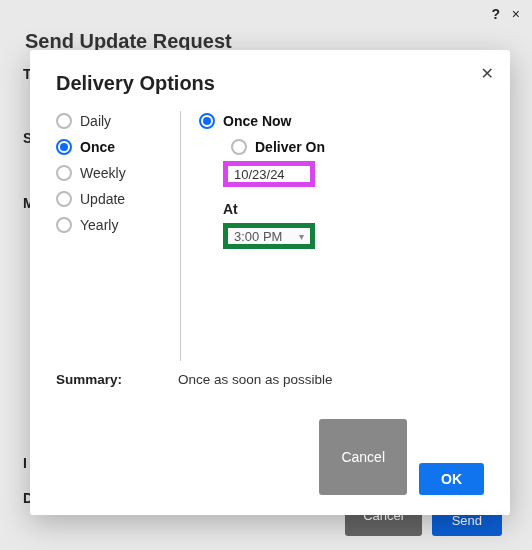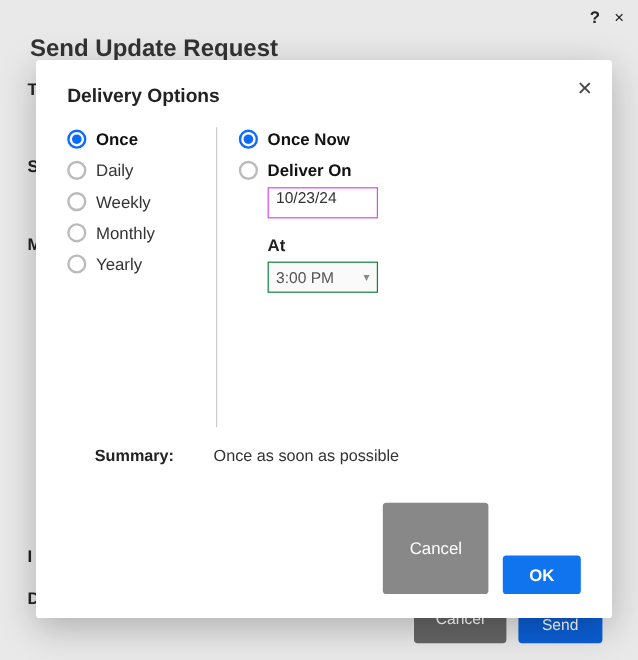--- a/index.html
+++ b/index.html
@@ -33,21 +33,21 @@
     background: #fff;
     border-radius: 3px;
     box-shadow: 0 8px 30px rgba(0,0,0,0.25);
     padding: 22px 26px 20px 26px;
     display:flex; flex-direction:column;
   }
   .modal-close {
     position:absolute; top:14px; right:16px; font-size:16px; color:#444; cursor:pointer;
   }
   .modal-title {
-    font-size: 16px; font-weight: 700; color:#222; margin-bottom: 18px;
+    font-size: 20px; font-weight: 700; color:#222; margin-bottom: 18px;
   }
   .body {
     display:flex; flex:1;
   }
   .col-left {
     width: 120px; padding-top: 0px;
   }
   .divider {
     width:1px; background:#ccc; margin: -2px 18px 0 4px; height: 250px;
   }
@@ -60,35 +60,35 @@
   }
   .radio {
     width:16px; height:16px; border-radius:50%; border:2px solid #bbb; display:inline-flex; align-items:center; justify-content:center; flex-shrink:0;
   }
   .radio.selected { border-color:#0b6bff; }
   .radio.selected::after { content:""; width:8px; height:8px; background:#0b6bff; border-radius:50%; }
   .radio-row.selected-text { font-weight:700; color:#111; }
 
   .sub-block { margin-left: 24px; margin-top:4px; }
   .date-input {
-    width: 92px; height:26px; border:1px solid #d946ef; font-size:13px; padding:0 6px; display:flex; align-items:flex-start; color:#333; background:#fff;
+    width: 92px; height:26px; border:5px solid #d946ef; font-size:13px; padding:0 6px; display:flex; align-items:flex-end; color:#333; background:#fff;
   }
   .at-label { font-weight:700; font-size:14px; color:#222; margin-top:14px; margin-bottom:6px;}
   .time-select {
-    width: 92px; height:26px; border:1px solid #15803d; font-size:13px; padding:0 6px; display:flex; align-items:center; justify-content:space-between; color:#555; background:#fafafa;
+    width: 92px; height:26px; border:5px solid #15803d; font-size:13px; padding:0 6px; display:flex; align-items:center; justify-content:space-between; color:#555; background:#fafafa;
   }
   .chev { color:#888; font-size:10px; }
 
   .summary-block {
     margin-top: auto;
     padding-top: 8px;
     font-size: 13.5px; color:#222;
   }
   .summary-row { display:flex; margin-bottom:6px; }
-  .summary-row .lbl { font-weight:700; width: 122px; text-align:center; padding-right:10px;}
+  .summary-row .lbl { font-weight:700; width: 122px; text-align:left; padding-right:10px;}
   .summary-row .val { flex:1; color:#333;}
 
   .footer {
     display:flex; justify-content:flex-end; gap:12px; margin-top: 26px;
   }
   .btn { border:none; border-radius:3px; padding:8px 22px; font-size:14px; cursor:pointer;}
   .btn-cancel { background:#888; color:#fff; }
   .btn-ok { background:#1074ef; color:#fff; font-weight:600;margin-top:44px; }
 </style>
 </head>
@@ -108,50 +108,50 @@
     <button class="bg-btn-send">Send</button>
   </div>
 </div>
 
 <div class="modal">
   <div class="modal-close">✕</div>
   <div class="modal-title">Delivery Options</div>
 
   <div class="body">
     <div class="col-left">
+      <div class="radio-row">
+        <span class="radio"></span>
+        <span>Daily</span>
+      </div>
       <div class="radio-row selected-text">
         <span class="radio selected"></span>
         <span>Once</span>
-      </div>
-      <div class="radio-row">
-        <span class="radio"></span>
-        <span>Daily</span>
       </div>
       <div class="radio-row">
         <span class="radio"></span>
         <span>Weekly</span>
       </div>
       <div class="radio-row">
         <span class="radio"></span>
-        <span>Monthly</span>
+        <span>Update</span>
       </div>
       <div class="radio-row">
         <span class="radio"></span>
         <span>Yearly</span>
       </div>
     </div>
 
     <div class="divider"></div>
 
     <div class="col-right">
       <div class="radio-row selected-text">
         <span class="radio selected"></span>
         <span>Once Now</span>
       </div>
-      <div class="radio-row selected-text" style="font-weight:700; margin-bottom:6px;">
+      <div class="radio-row selected-text" style="font-weight:700; margin-bottom:6px;margin-left:32px;">
         <span class="radio"></span>
         <span>Deliver On</span>
       </div>
       <div class="sub-block">
         <div class="date-input">
           <span>10/23/24</span>
         </div>
         <div class="at-label">At</div>
         <div class="time-select">
           <span>3:00 PM</span>

